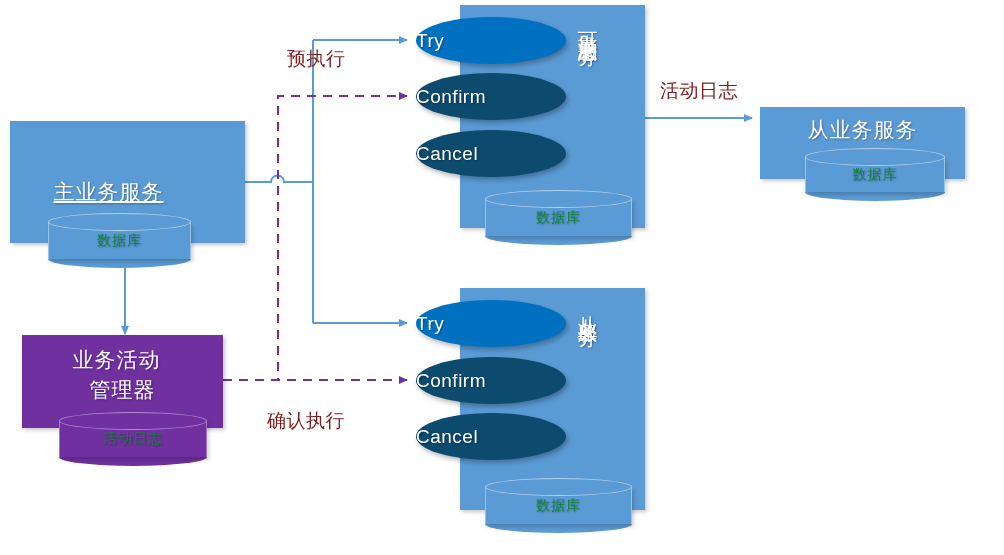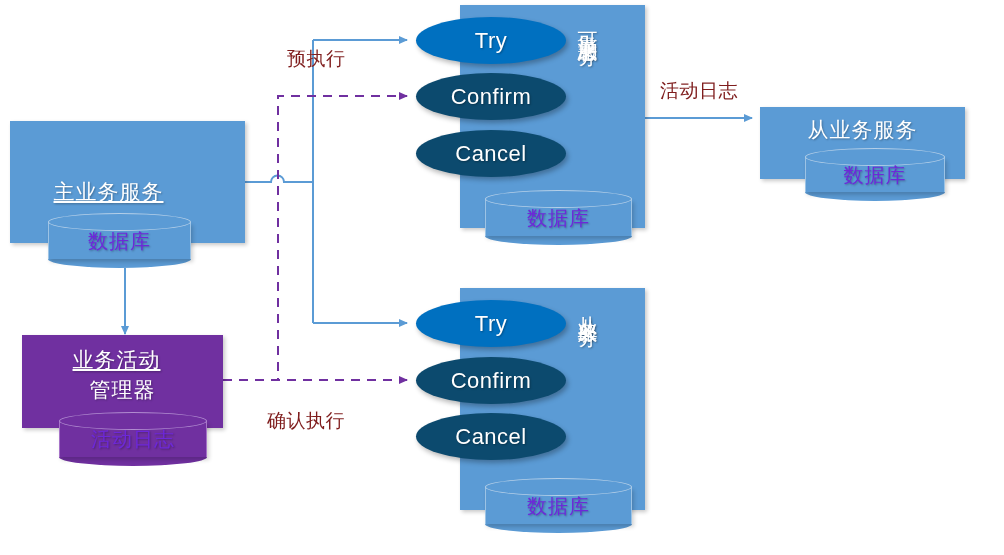--- a/index.html
+++ b/index.html
@@ -43,29 +43,29 @@
     background:#5B9BD5;border:1px solid #b4cfe8;box-sizing:border-box;
   }
   .cyl.purple .top{background:#7030A0;border-color:#b18cd0;}
   .cyl .bot{
     position:absolute;left:0;right:0;bottom:0;height:18px;border-radius:50%;
     background:#5B9BD5;box-sizing:border-box;
   }
   .cyl.purple .bot{background:#7030A0;}
   .cyl .txt{
     position:absolute;left:0;right:0;top:50%;transform:translateY(-50%);
-    text-align:center;color:#6d28d9;font-size:20px;letter-spacing:1px;
+    text-align:center;color:#15803d;font-size:14px;letter-spacing:1px;
     text-shadow:1px 1px 2px rgba(0,0,0,.30);
   }
 
   
   .ell{
     position:absolute;border-radius:50%;
-    display:flex;align-items:center;justify-content:center;
-    color:#ffffff;font-size:22px;letter-spacing:.5px;
+    display:flex;align-items:center;
+    color:#ffffff;font-size:19px;letter-spacing:.5px;
     box-shadow:2px 3px 5px rgba(0,0,0,.28);
   }
   .ell.try{background:#0070C0;}
   .ell.op{background:#0c4a6e;}
   .ell span{text-shadow:1px 1px 2px rgba(0,0,0,.30);}
 
   
   .elabel{
     position:absolute;color:#7f1d1d;font-size:19px;letter-spacing:.5px;
     white-space:nowrap;
@@ -124,21 +124,21 @@
 <div class="rect blue" style="left:10px;top:121px;width:235px;height:122px;"></div>
 <div class="rect-label" style="left:10px;top:178px;width:197px;text-decoration:underline;">主业务服务</div>
 <div class="cyl" style="left:48px;top:213px;width:143px;height:55px;">
   <div class="bot"></div>
   <div class="body"></div>
   <div class="top"></div>
   <div class="txt">数据库</div>
 </div>
 
 <div class="rect purple" style="left:22px;top:335px;width:201px;height:93px;"></div>
-<div class="rect-label" style="left:22px;top:346px;width:189px;text-decoration:underline;">业务活动</div>
+<div class="rect-label" style="left:22px;top:346px;width:189px;">业务活动</div>
 <div class="rect-label" style="left:22px;top:376px;width:201px;">管理器</div>
 <div class="cyl purple" style="left:59px;top:412px;width:148px;height:54px;">
   <div class="bot"></div>
   <div class="body"></div>
   <div class="top"></div>
   <div class="txt">活动日志</div>
 </div>
 
 <div class="rect blue" style="left:460px;top:288px;width:185px;height:222px;"></div>
 <div class="rect-label vert" style="left:578px;top:300px;font-size:20px;">从业务服务</div>

